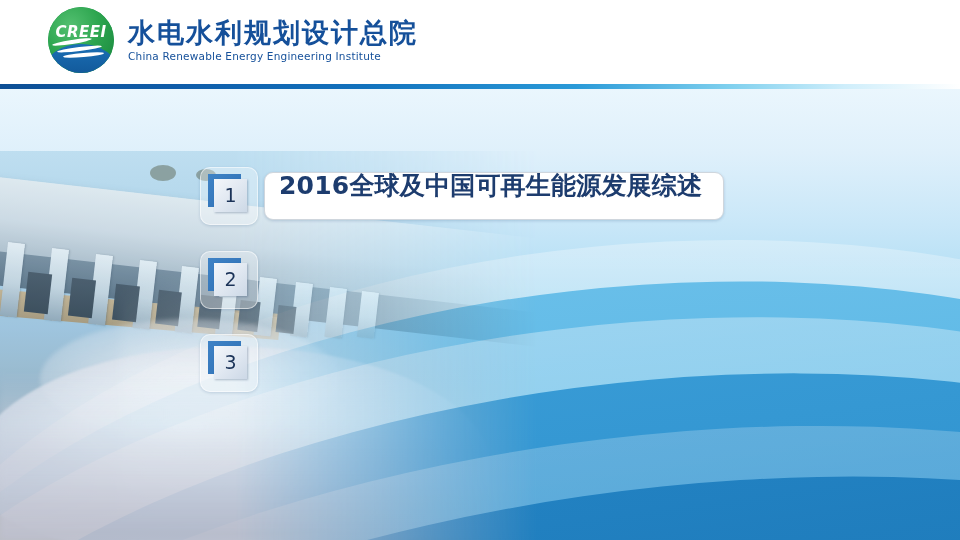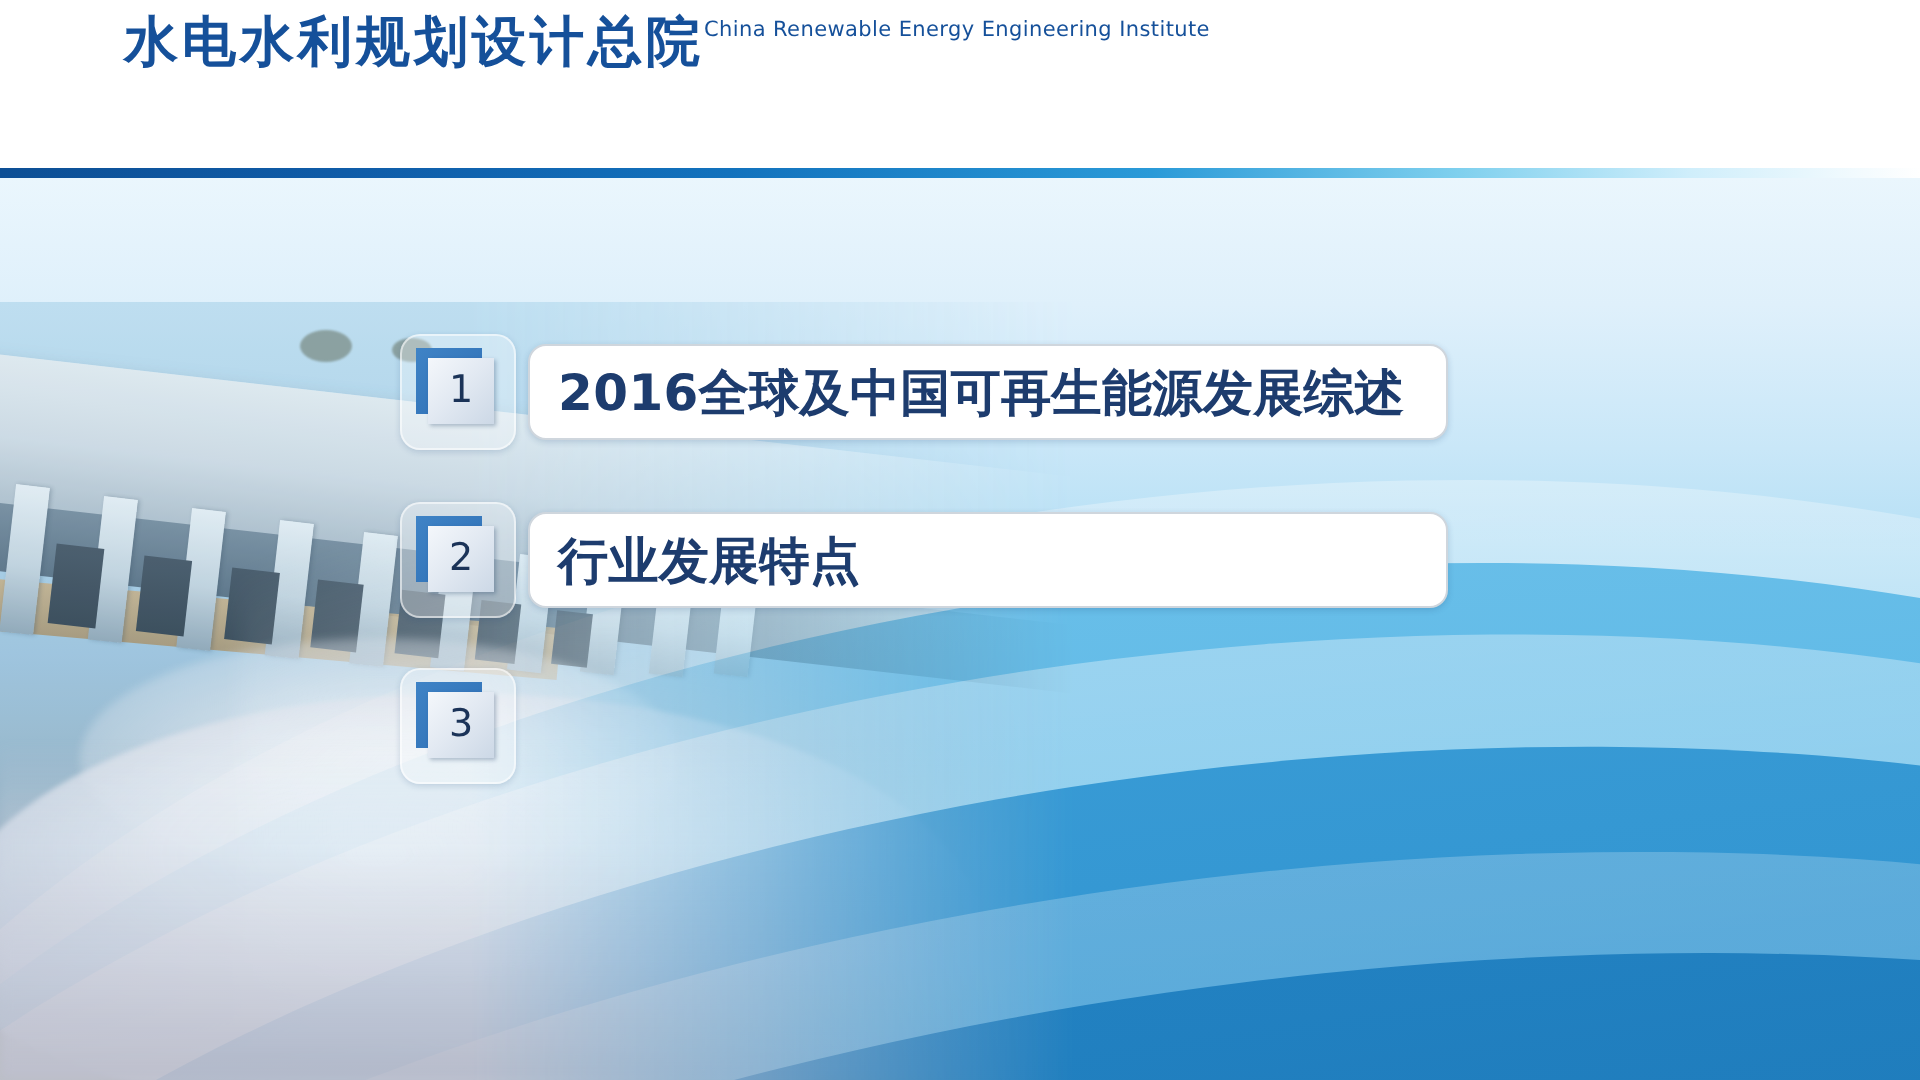--- a/index.html
+++ b/index.html
@@ -95,21 +95,21 @@
     font-style: italic;
     font-size: 15px;
     letter-spacing: 0.5px;
     color: #ffffff;
     line-height: 1;
   }
 
   #logo-words {
     margin-left: 14px;
     display: flex;
-    flex-direction: row;
+    flex-direction: column;
     justify-content: center;
   }
   #logo-cn {
     font-family: "DejaVu Sans", "Liberation Sans", sans-serif;
     font-weight: 700;
     font-size: 27px;
     letter-spacing: 2px;
     color: #15509a;
     line-height: 1.12;
     white-space: nowrap;
@@ -331,22 +331,21 @@
     line-height: 1;
   }
 
   .pill {
     height: 48px;
     border-radius: 9px;
     background: #ffffff;
     border: 1px solid #cfd6dd;
     box-shadow: 0 1px 3px rgba(30,70,120,0.20);
     display: flex;
-    align-items: center;
-    padding: 15px 14px;
+    padding: 0 14px;
     box-sizing: border-box;
   }
   .pill-wide { width: 460px; }
   .pill-text {
     font-family: "DejaVu Sans", "Liberation Sans", sans-serif;
     font-size: 25px;
     font-weight: 700;
     color: #1d3c6e;
     letter-spacing: 0.2px;
     line-height: 1;
@@ -397,20 +396,28 @@
       <div class="plume"></div>
       <div class="mist"></div>
       <div class="spray"></div>
     </div>
   </div>
 
   <div id="header-band"></div>
   <div id="header-rule"></div>
 
   <div id="logo-block">
+    <div id="logo-mark">
+      <div class="lm-green"></div>
+      <div class="lm-text">CREEI</div>
+      <div class="lm-blue"></div>
+      <div class="lm-wave lm-w1"></div>
+      <div class="lm-wave lm-w2"></div>
+      <div class="lm-wave lm-w3"></div>
+    </div>
     <div id="logo-words">
       <div id="logo-cn">水电水利规划设计总院</div>
       <div id="logo-en">China Renewable Energy Engineering Institute</div>
     </div>
   </div>
 
   <div id="agenda">
 
     <div class="item item-1">
       <div class="badge-tray">
@@ -420,23 +427,20 @@
       <div class="pill pill-wide">
         <span class="pill-text">2016全球及中国可再生能源发展综述</span>
       </div>
     </div>
 
     <div class="item item-2">
       <div class="badge-tray">
         <div class="badge-shadow"></div>
         <div class="badge-face">2</div>
       </div>
-      <div class="pill pill-wide">
-        <span class="pill-text">行业发展特点</span>
-      </div>
     </div>
 
     <div class="item item-3">
       <div class="badge-tray">
         <div class="badge-shadow"></div>
         <div class="badge-face">3</div>
       </div>
     </div>
 
   </div>

